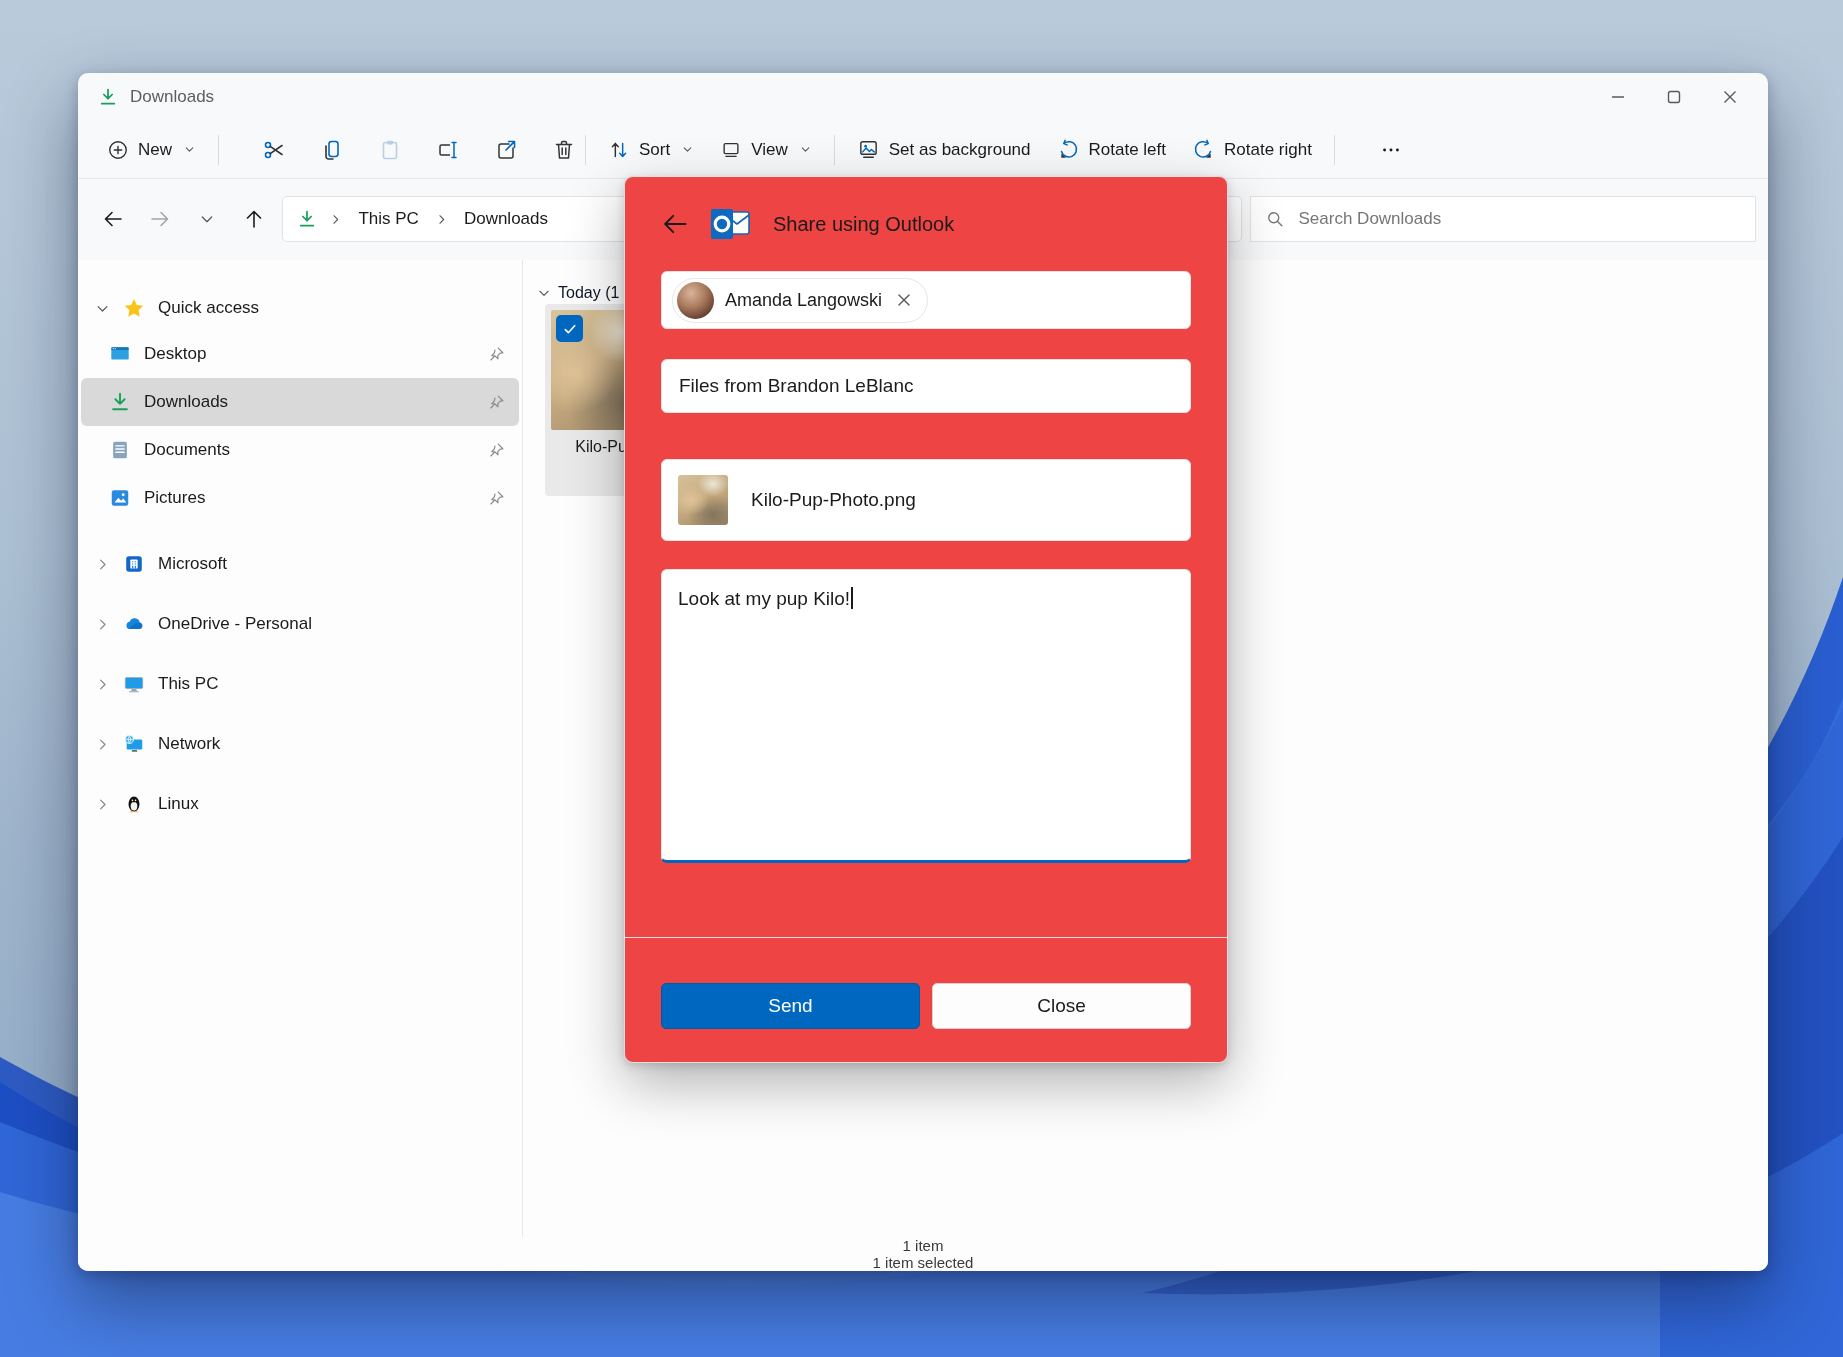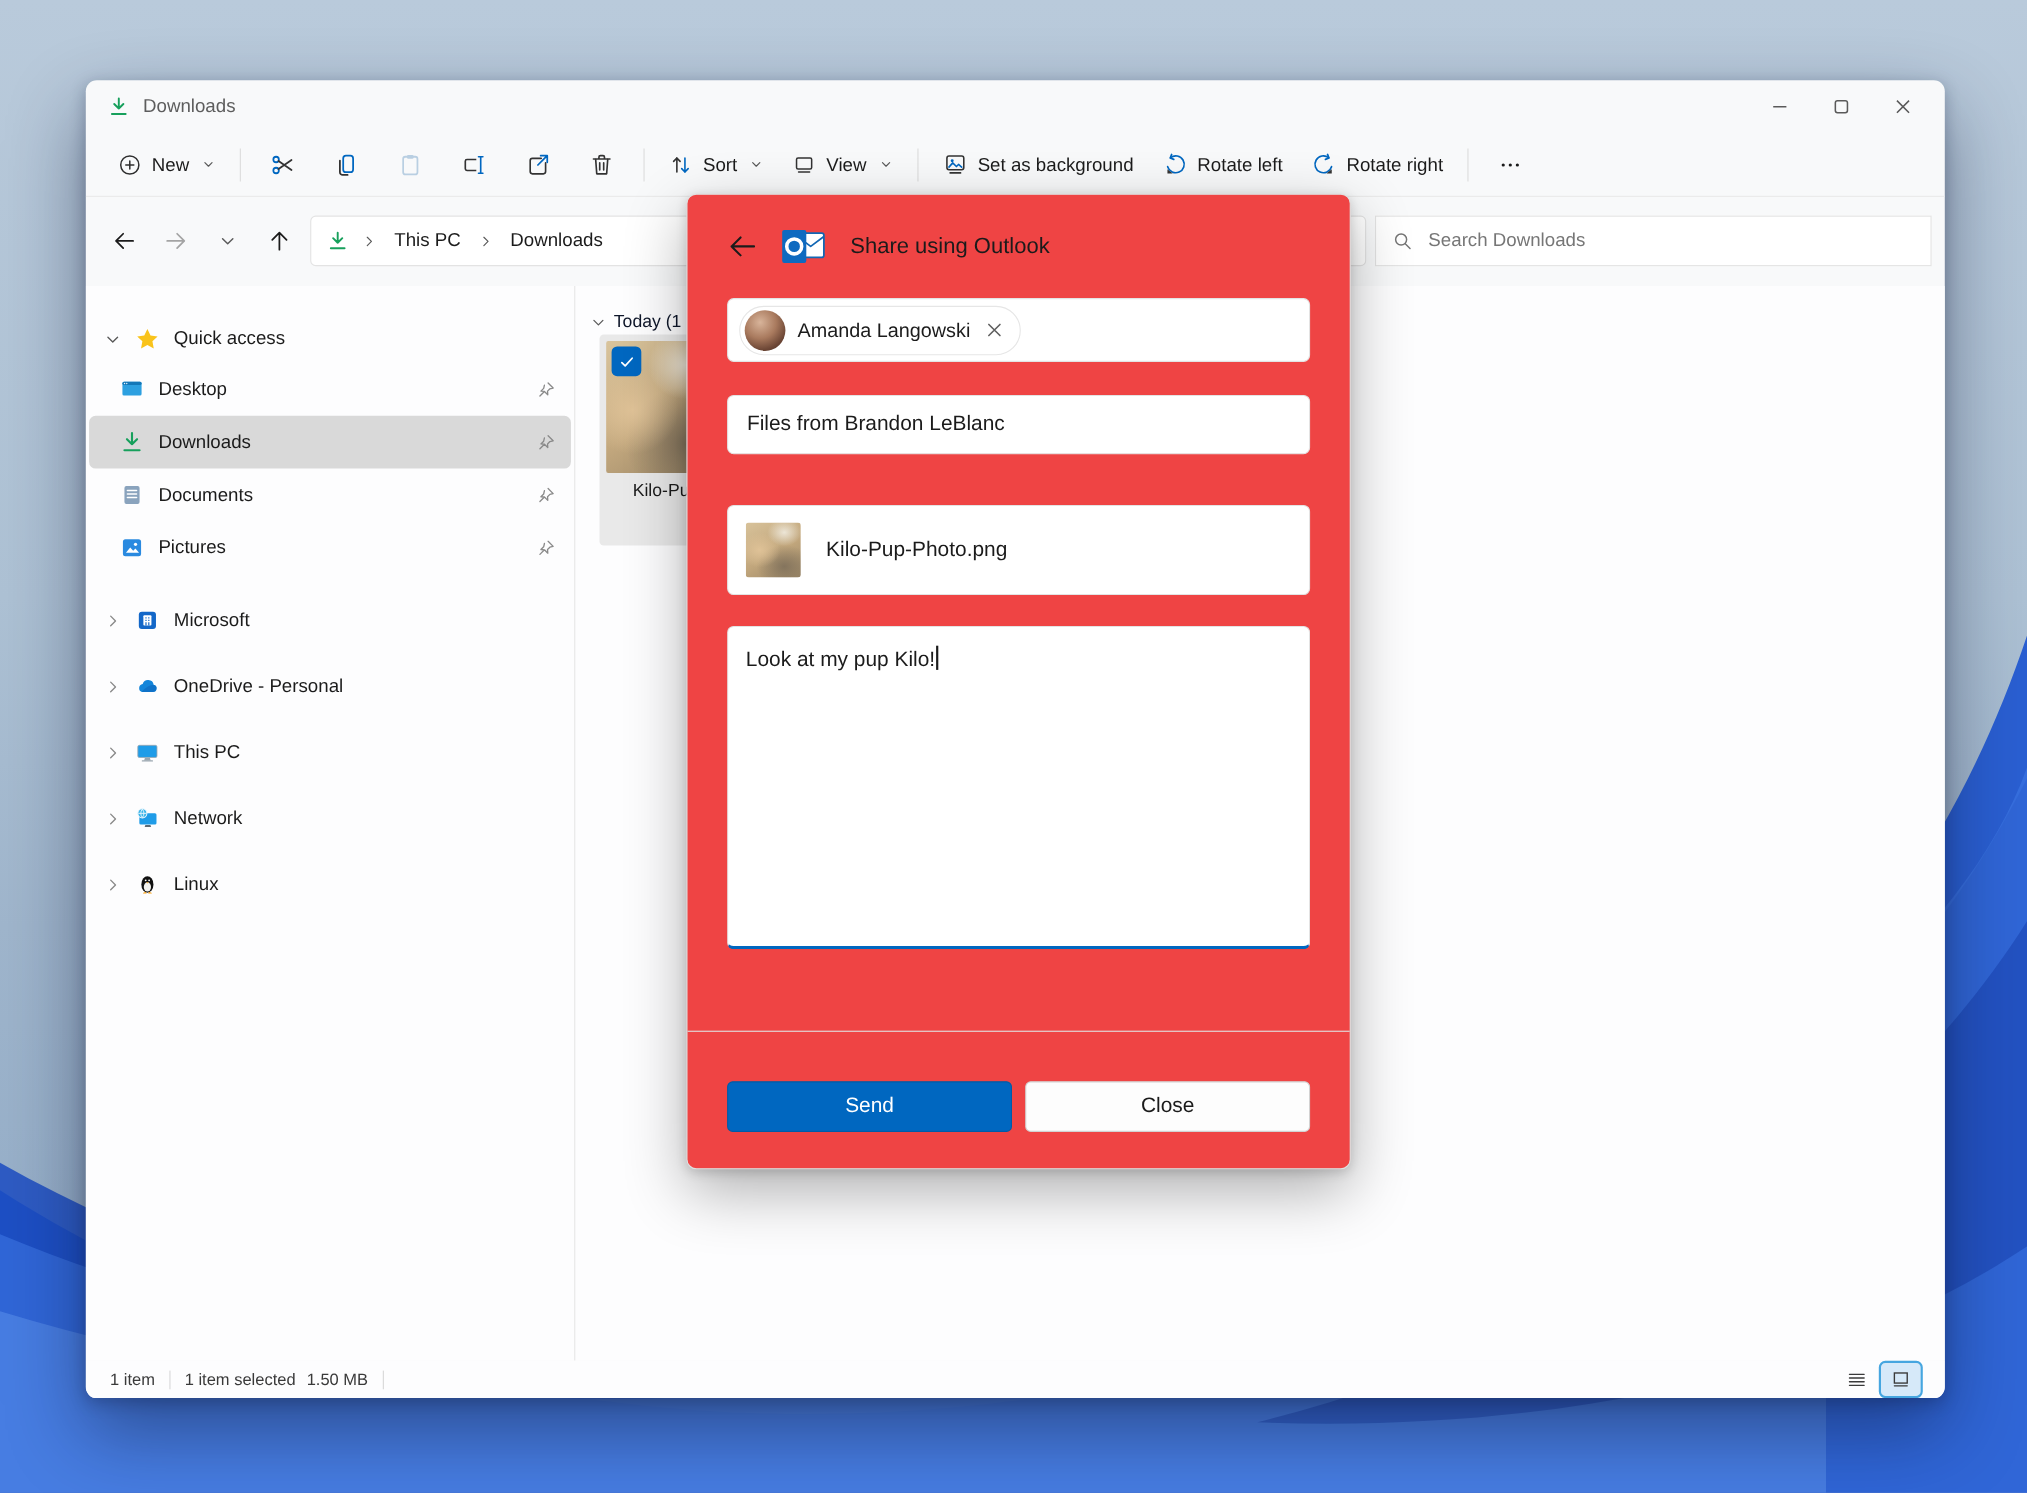--- a/index.html
+++ b/index.html
@@ -16,21 +16,21 @@
     background:#f8f9fa; border-radius:10px; overflow:hidden;
     box-shadow:0 30px 70px rgba(10,20,50,.45), 0 4px 14px rgba(10,20,50,.25); }
 
   .titlebar { height:48px; display:flex; align-items:center; padding:0 10px 0 20px; }
   .titlebar .app-title { font-size:17px; color:#5d5d5d; margin-left:12px; }
   .win-controls { margin-left:auto; display:flex; }
   .win-btn { width:56px; height:40px; display:flex; align-items:center; justify-content:center; }
 
   .toolbar { height:58px; display:flex; align-items:center; padding:0 16px;
     border-bottom:1px solid #e9e9e9; }
-  .tbtn { height:42px; display:flex; align-items:center; justify-content:center;
+  .tbtn { height:42px; display:flex; align-items:center; justify-content:flex-end;
     gap:9px; padding:0 13px; border-radius:5px; font-size:17px; color:#1b1b1b; }
   .tbtn.icon-only { width:58px; padding:0; }
   .tsep { width:1px; height:30px; background:#dcdcdc; margin:0 9px; }
   .chev-sm { margin-left:2px; }
 
   .navrow { height:80px; display:flex; align-items:center; padding:0 12px; }
   .navbtn { width:47px; height:42px; display:flex; align-items:center; justify-content:center; border-radius:5px; }
   .addressbar { width:962px; height:46px; margin-left:5px; background:#fff;
     border:1px solid #e3e3e3; border-radius:5px; display:flex; align-items:center;
     padding:0 14px; gap:12px; font-size:17px; color:#1b1b1b; }
@@ -62,21 +62,21 @@
       radial-gradient(55% 42% at 72% 18%, #ece5d6 0%, rgba(236,229,214,0) 62%),
       radial-gradient(60% 48% at 24% 52%, #dfc297 0%, rgba(223,194,151,0) 70%),
       radial-gradient(75% 60% at 72% 78%, #84745d 0%, rgba(132,116,93,0) 72%),
       linear-gradient(150deg,#d9c49c 0%, #c3a87e 55%, #9c8868 100%); }
   .checkbadge { position:absolute; left:5px; top:5px; width:27px; height:27px;
     background:#0067c0; border-radius:5px; display:flex; align-items:center; justify-content:center; }
   .filelabel { margin-top:8px; text-align:center; font-size:16px; color:#1b1b1b;
     white-space:nowrap; overflow:hidden; }
 
   .statusbar { position:absolute; left:0; right:0; bottom:0; height:34px; background:#fdfdfe;
-    display:flex; align-items:center; padding:0 22px; font-size:15px; color:#3a3a3a; }
+    display:flex; align-items:center; padding:0 22px; font-size:15px; color:#3a3a3a;flex-direction:column; }
   .ssep { width:1px; height:17px; background:#d8d8d8; margin:0 13px; }
   .viewtoggles { margin-left:auto; display:flex; gap:4px; align-items:center; }
   .vbtn { width:36px; height:30px; display:flex; align-items:center; justify-content:center; border-radius:4px; }
   .vbtn.active { background:#d6e9f9; outline:2px solid #46a6e0; }
 
   
   .dialog { position:absolute; left:624px; top:176px; width:604px; height:887px;
     background:#ef4444; border:1px solid #e0e0e0; border-radius:9px; z-index:50;
     box-shadow:0 20px 55px rgba(0,0,0,.30), 0 3px 10px rgba(0,0,0,.15); }
   .dlg-header { display:flex; align-items:center; gap:22px; padding:30px 36px 0; }

